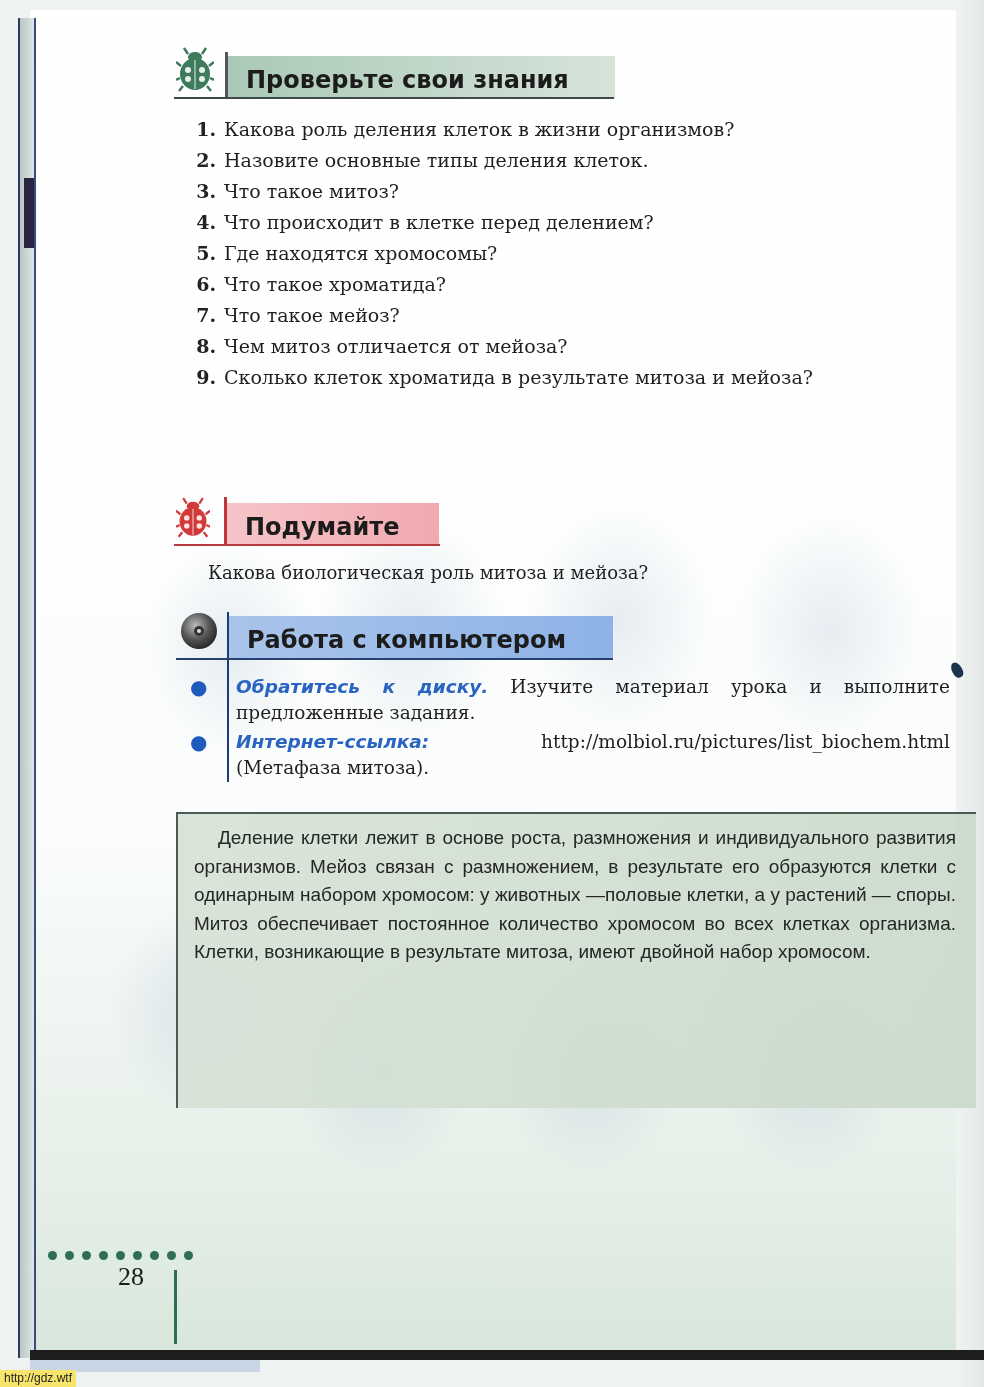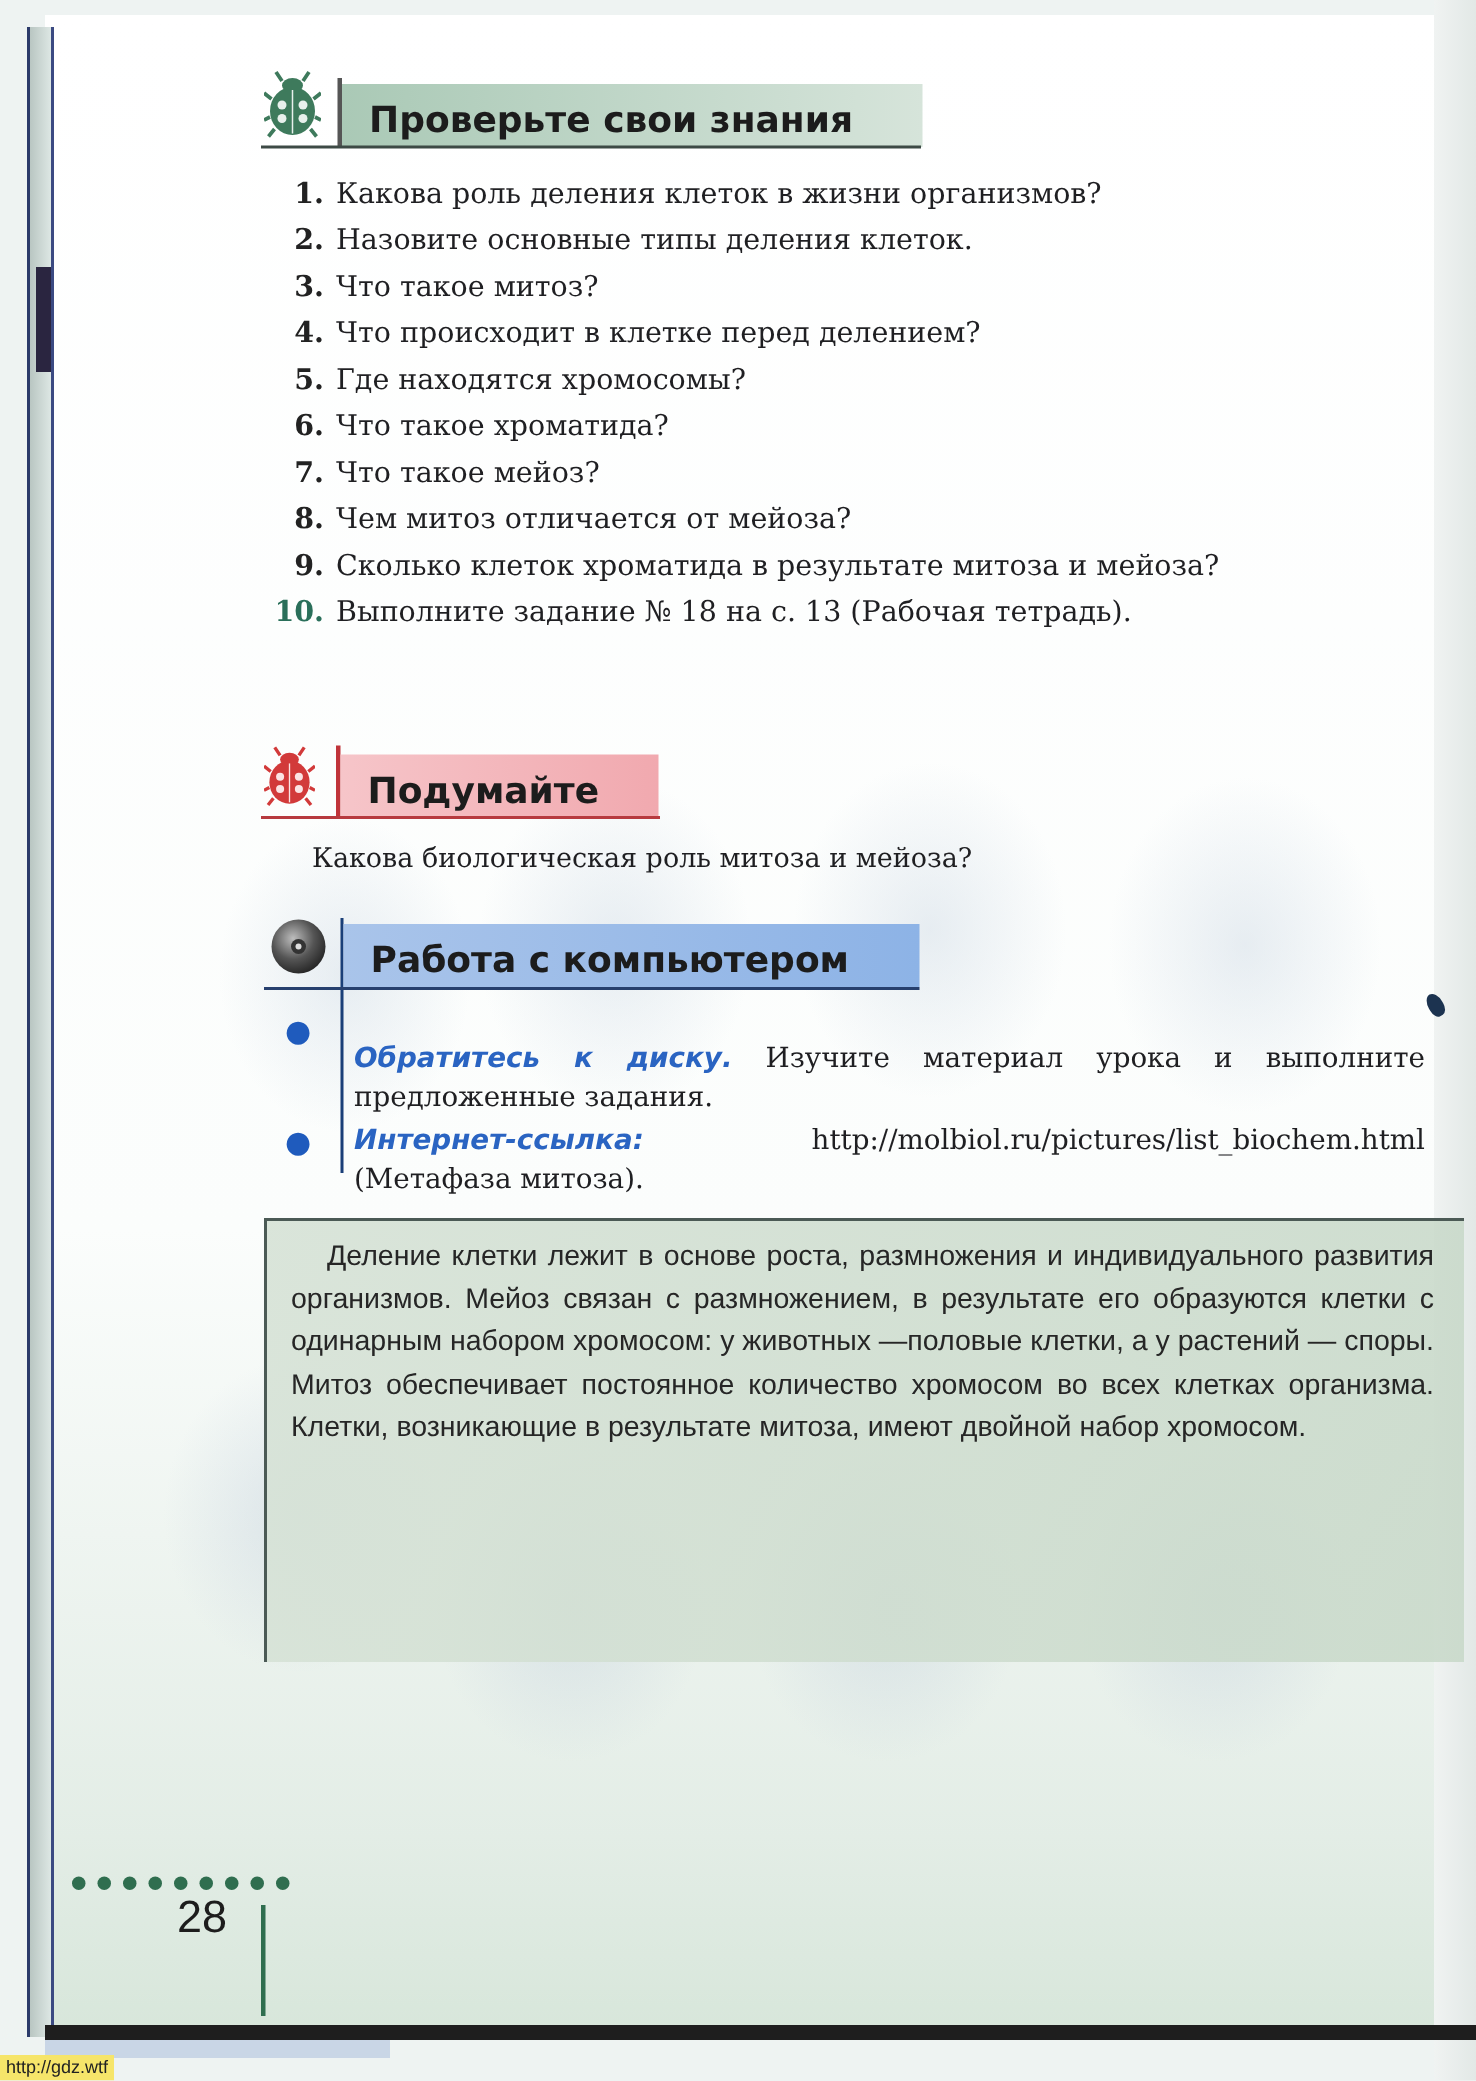--- a/index.html
+++ b/index.html
@@ -59,21 +59,21 @@
     border-top:2px solid #4b5a55; border-left:2px solid #4b5a55;
     padding:10px 20px 0 16px;
     font-family:"Liberation Sans", sans-serif; font-size:19px; line-height:28.6px; color:#262626;
     text-align:justify;
   }
   .summary-box p { text-indent:24px; }
 
   .dots { position:absolute; left:48px; top:1251px; display:flex; gap:8px; }
   .dot { width:9px; height:9px; border-radius:50%; background:#2f6e4f; }
   .page-num {
-    position:absolute; left:118px; top:1262px; font-family:Liberation Sans, sans-serif; font-size:30px; color:#1d1d1d;
+    position:absolute; left:118px; top:1262px; font-family:Liberation Serif, serif; font-size:26px; color:#1d1d1d;
   }
   .page-num-bar { position:absolute; left:174px; top:1270px; width:3px; height:74px; background:#2f6e4f; }
   .bottom-edge { position:absolute; left:30px; top:1350px; width:954px; height:10px; background:#1e1e1e; }
   .bottom-edge2 { position:absolute; left:30px; top:1360px; width:230px; height:12px; background:#c9d6e6; }
   .watermark {
     position:absolute; left:0; top:1370px; height:17px; padding:0 4px;
     background:#f6e56a; color:#222; font-family:"Liberation Sans", sans-serif; font-size:12px; line-height:17px;
   }
   .pointer { position:absolute; left:952px; top:662px; width:10px; height:16px; background:#1c3350; transform:rotate(-30deg); border-radius:50% 50% 40% 40%; }
 </style>
@@ -133,24 +133,20 @@
       <span class="q-text">Что такое мейоз?</span>
     </li>
   <li class="q-item">
       <span class="q-num">8.</span>
       <span class="q-text">Чем митоз отличается от мейоза?</span>
     </li>
   <li class="q-item">
       <span class="q-num">9.</span>
       <span class="q-text">Сколько клеток хроматида в результате митоза и мейоза?</span>
     </li>
-  <li class="q-item">
-      <span class="q-num teal">10.</span>
-      <span class="q-text">Выполните задание № 18 на с. 13 (Рабочая тетрадь).</span>
-    </li>
 </ol>
 
 <div>
   <svg class="head-icon" style="left:176px;top:496px;" width="34" height="42" viewBox="0 0 38 46">
     <g fill="#d23a3a">
       <ellipse cx="19" cy="28" rx="15" ry="16"></ellipse>
       <ellipse cx="19" cy="11" rx="7" ry="5"></ellipse>
       <path d="M12 8 L8 2 M26 8 L30 2 M5 20 L0 16 M33 20 L38 16 M4 32 L0 34 M34 32 L38 34 M7 40 L3 45 M31 40 L35 45" stroke="#d23a3a" stroke-width="2.5" fill="none"></path>
     </g>
     <line x1="19" y1="14" x2="19" y2="43" stroke="#fbe4e4" stroke-width="1"></line>
@@ -180,21 +176,21 @@
     <circle cx="19" cy="19" r="2" fill="#ddd"></circle>
   </svg>
   <div class="head-vline" style="left:227px;top:612px;height:170px;background:#1a3f78;width:2px;"></div>
   <div class="head-bar" style="left:229px;top:616px;width:384px;background:linear-gradient(90deg,#a9c4ea,#8db3e6);">Работа с компьютером</div>
   <div class="head-underline" style="left:176px;top:658px;width:437px;background:#27406e;"></div>
 </div>
 
 <div class="comp-list">
   <div class="comp-item">
     <span class="bullet">●</span>
-    <div class="comp-body" style="border-left:none;margin-top:19px;">
+    <div class="comp-body" style="border-left:none;">
       <span class="comp-label">Обратитесь к диску.</span><span> Изучите материал урока и выполните предложенные задания.</span>
     </div>
   </div>
   <div class="comp-item">
     <span class="bullet">●</span>
     <div class="comp-body" style="border-left:none;">
       <span class="comp-label">Интернет-ссылка:</span><span> http://molbiol.ru/pictures/list_biochem.html (Метафаза митоза).</span>
     </div>
   </div>
 </div>

